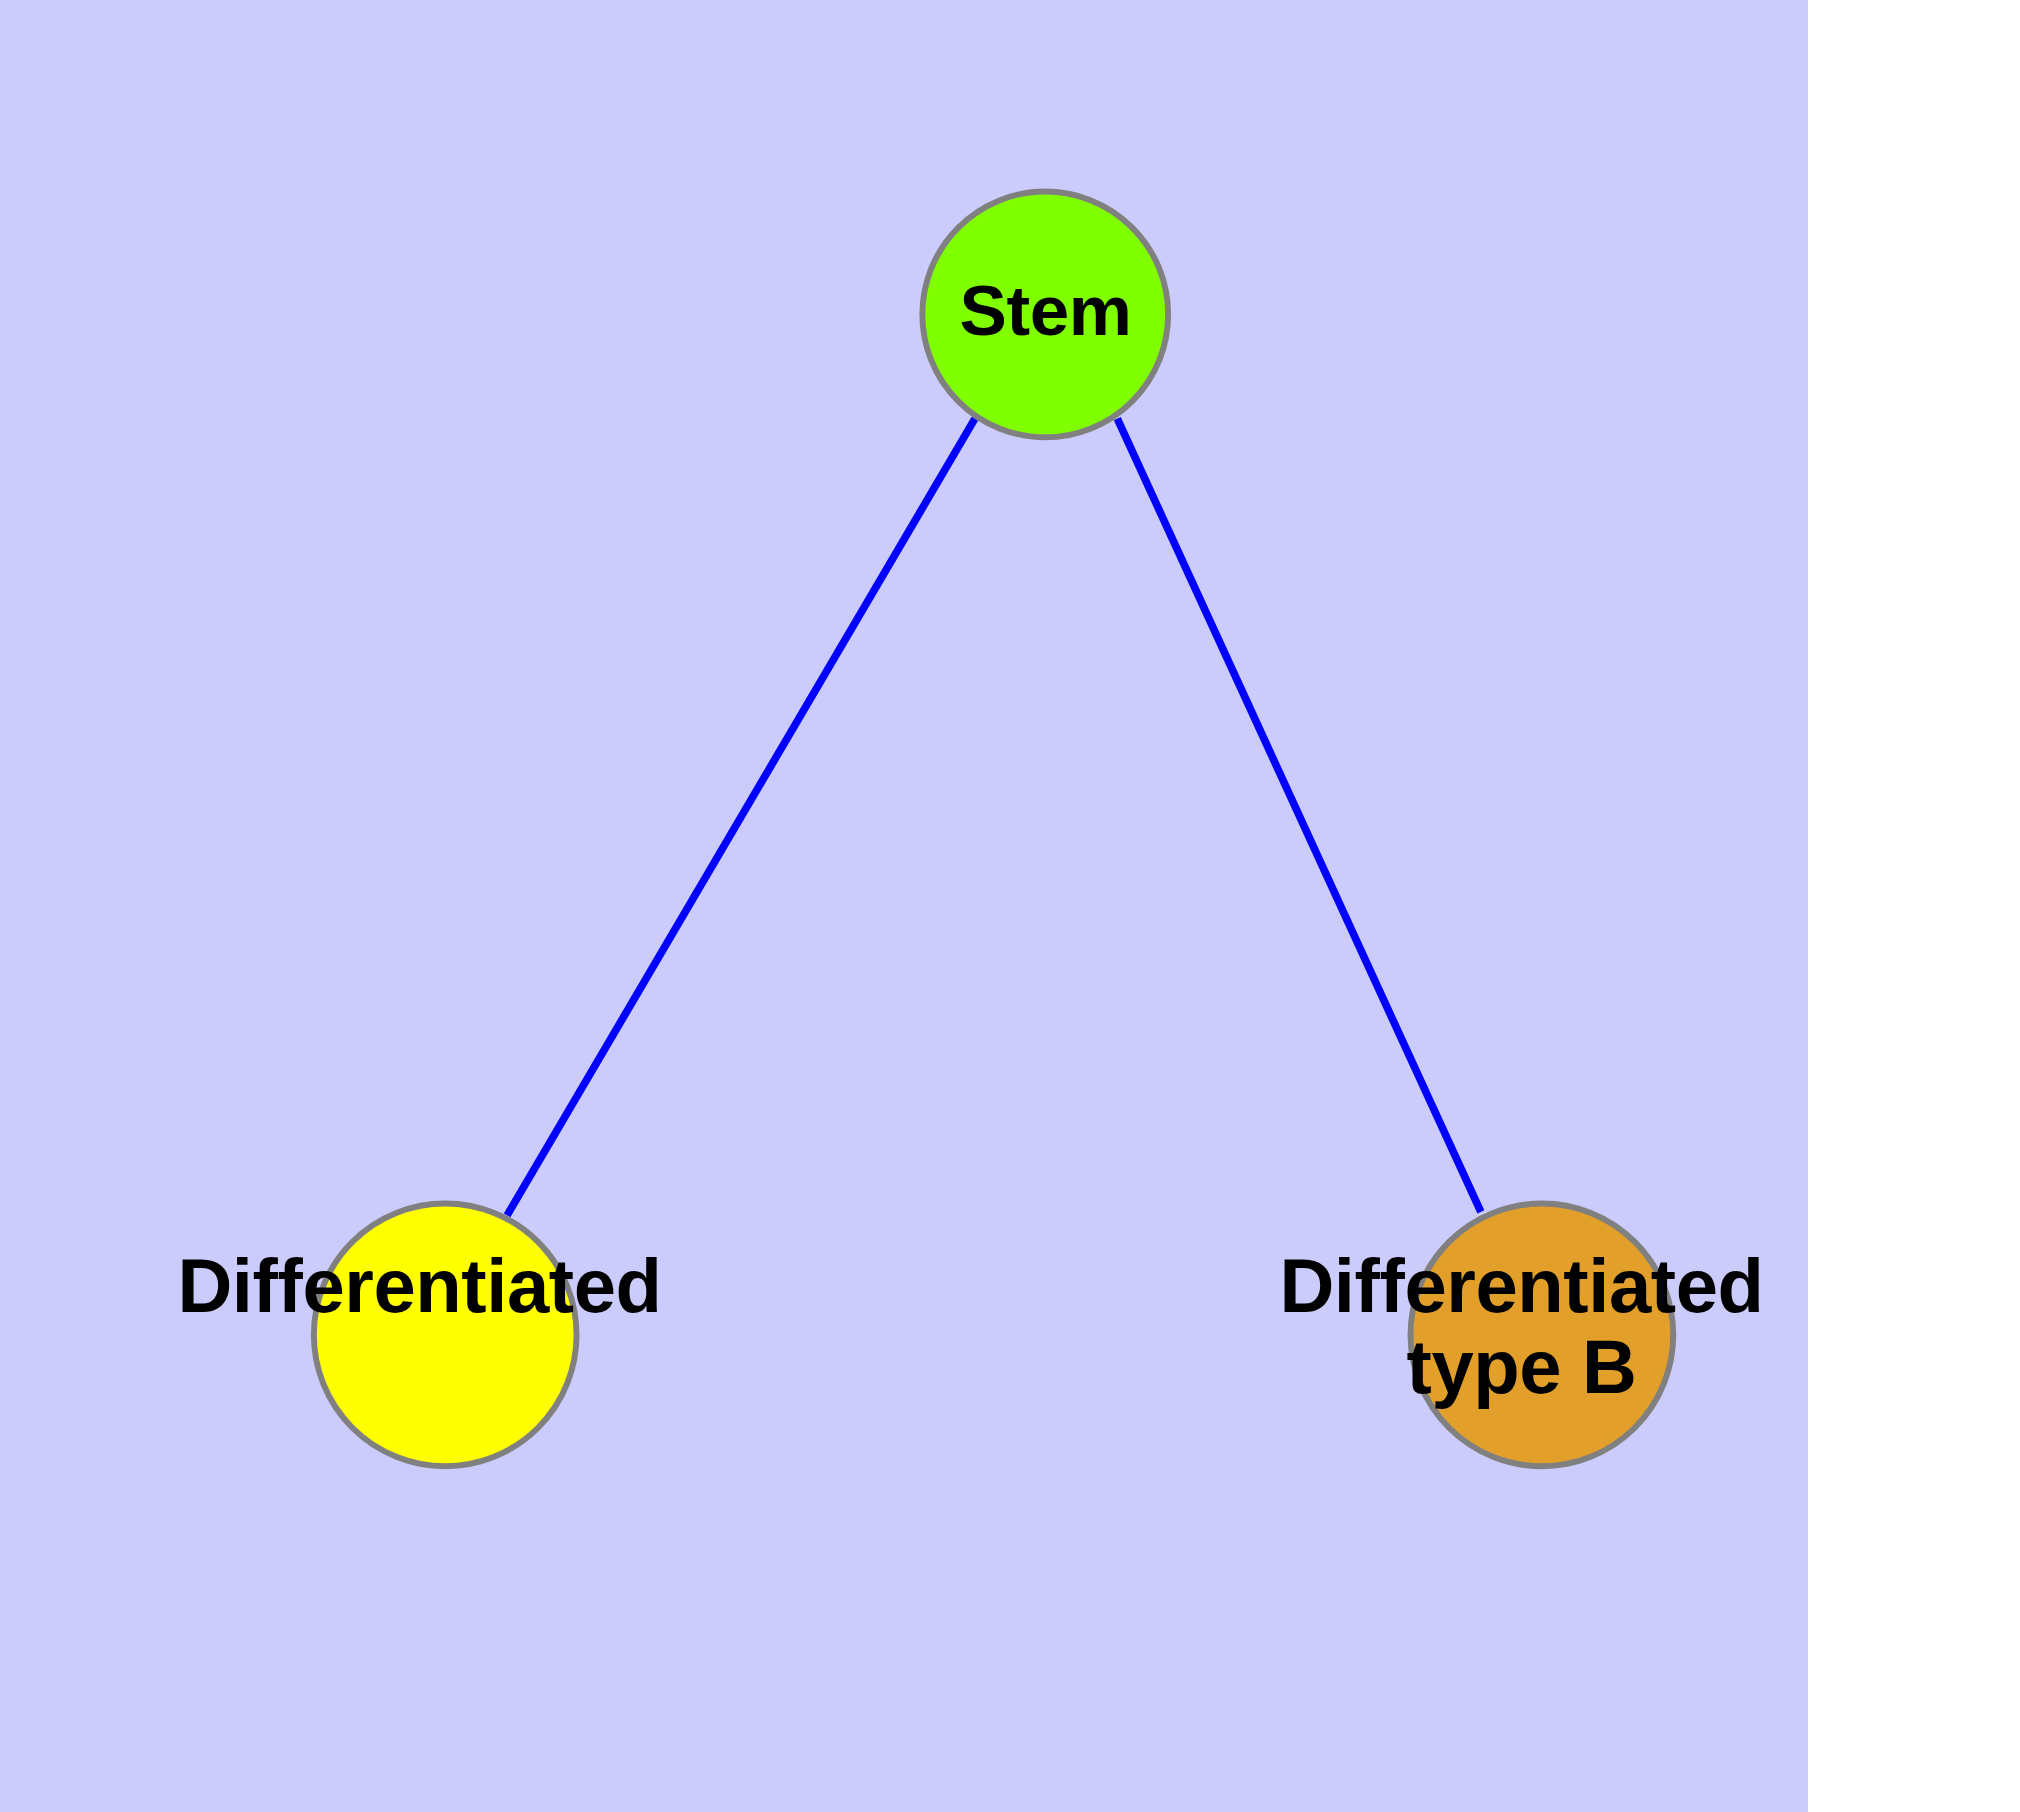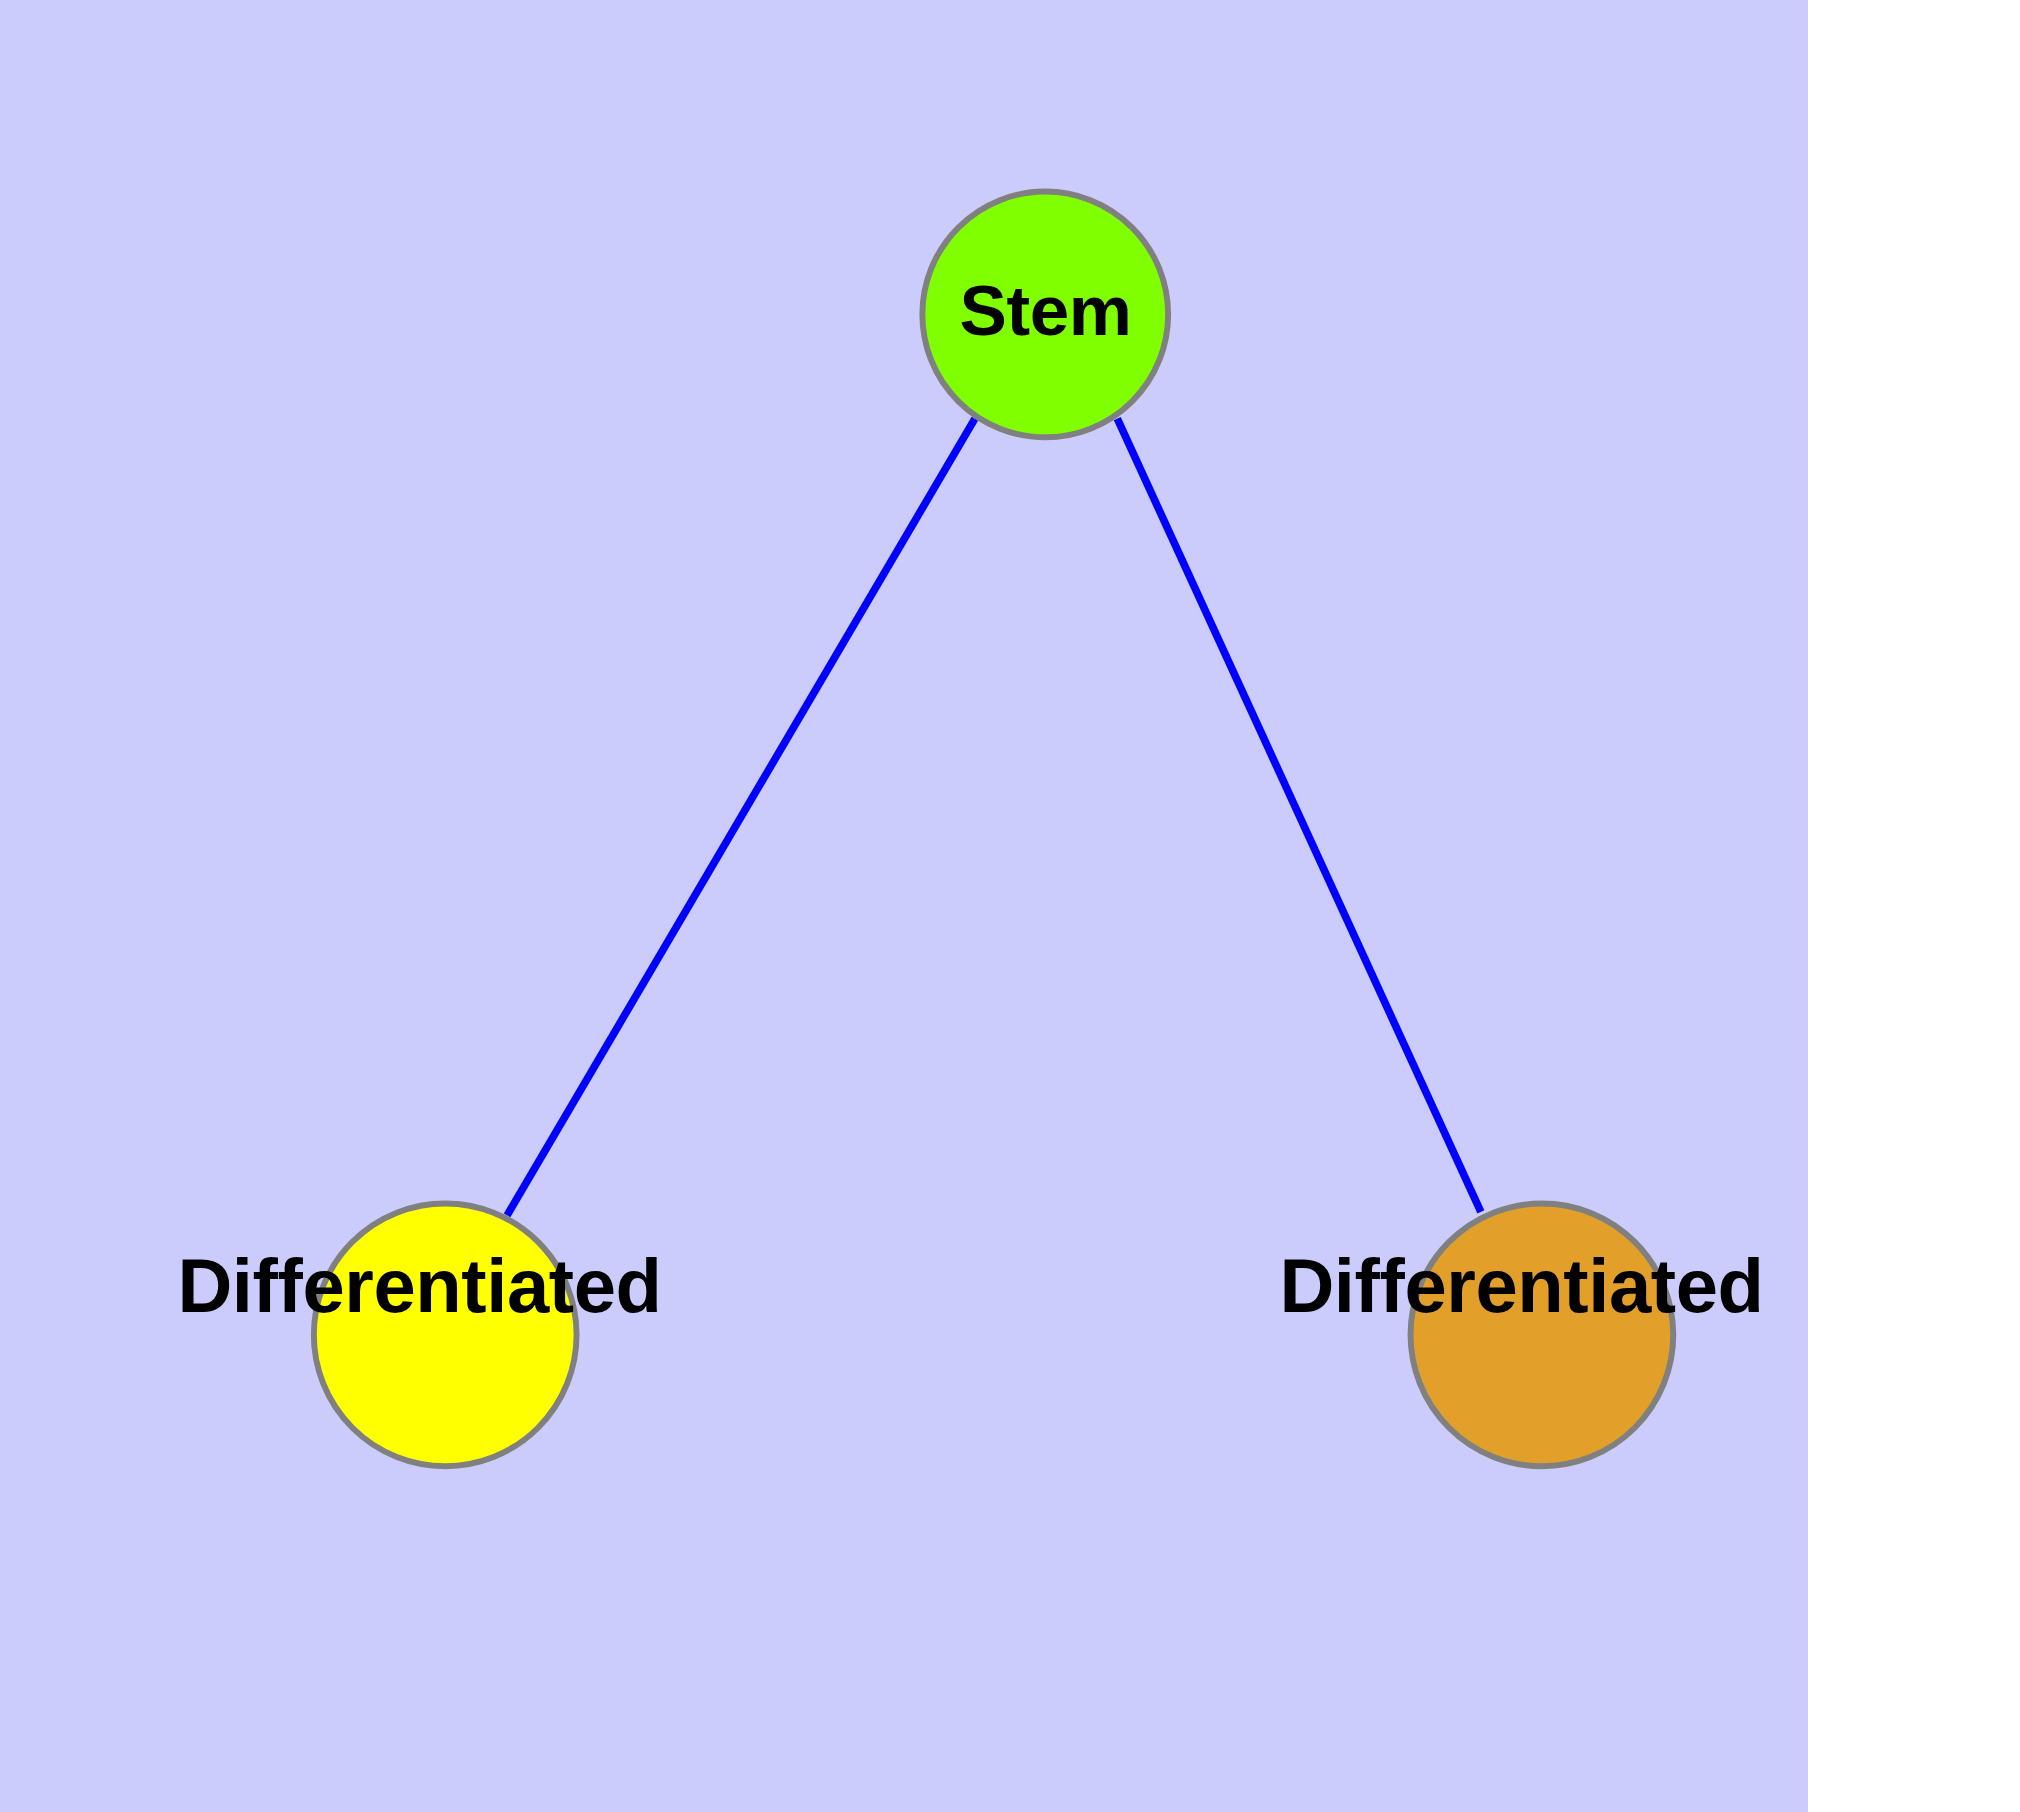--- a/index.html
+++ b/index.html
@@ -80,16 +80,17 @@
   <div class="node-label" id="node-label-stem">
     <div>Stem</div>
   </div>
 
   <div class="node-label" id="node-label-diff-a">
     <div>Differentiated</div>
   </div>
 
   <div class="node-label" id="node-label-diff-b">
     <div>Differentiated</div>
+    <div>type B</div>
   </div>
 
 </div>
 
 
 </body></html>

